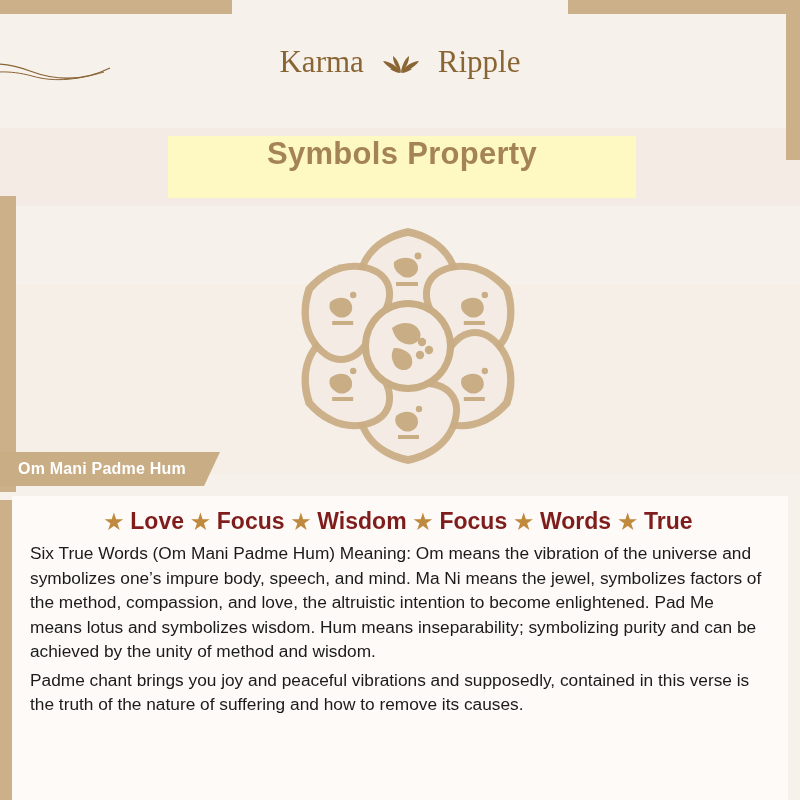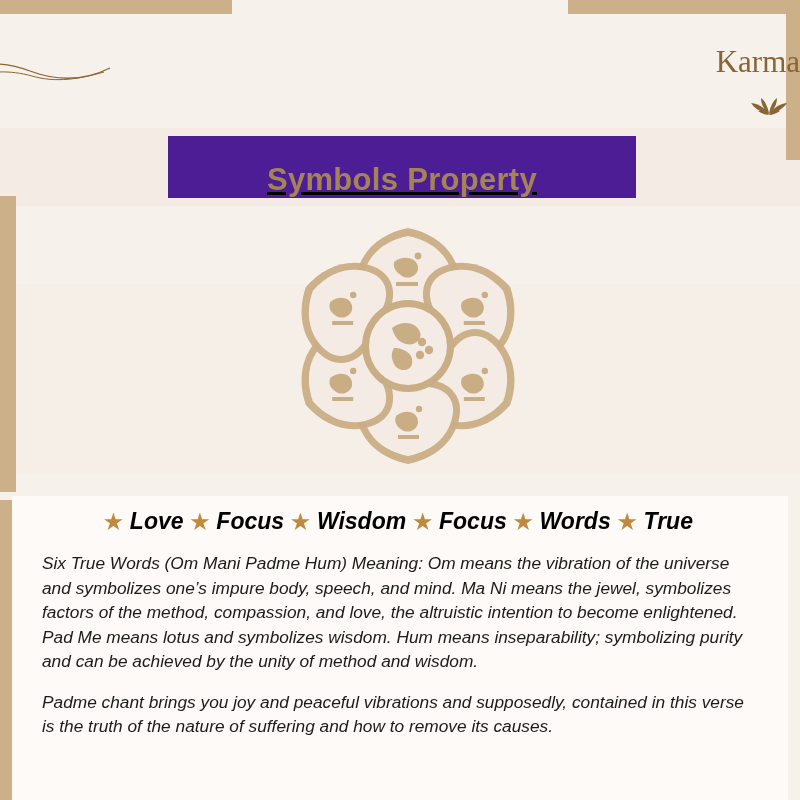--- a/index.html
+++ b/index.html
@@ -72,24 +72,23 @@
   
   .logo {
     position: absolute;
     left: 0; right: 0;
     top: 44px;
     text-align: center;
     color: #8d6a3f;
   }
   .logo-row {
     display: flex;
-    align-items: flex-end;
+    align-items: flex-start;
     justify-content: center;
     gap: 6px;
-    flex-direction: column;
   }
   .logo-word {
     font-family: "Liberation Serif", serif;
     font-size: 31px;
     color: #8a6534;
   }
   .logo-mark {
     width: 62px;
     height: 34px;
     position: relative;
@@ -103,25 +102,24 @@
     pointer-events: none;
   }
 
   
   .title-plate {
     position: absolute;
     left: 168px;
     top: 136px;
     width: 468px;
     height: 62px;
-    background: #4c1d95;
+    background: #fef9c3;
     display: flex;
-    align-items: flex-end;
+    align-items: flex-start;
     justify-content: center;
-    text-decoration: underline;
   }
   .title-text {
     font-family: "Liberation Sans", sans-serif;
     font-weight: bold;
     font-size: 31px;
     color: #a48456;
     letter-spacing: .3px;
   }
 
   
@@ -173,38 +171,36 @@
     align-items: center;
     justify-content: center;
     gap: 4px;
     font-weight: bold;
     font-size: 23px;
     color: #c08a3e;
     margin: 2px 0 6px 0;
     white-space: nowrap;
   }
   .kw {
-    color: #000000;
+    color: #7f1d1d;
     padding: 0 3px;
-    font-style: italic;
   }
   .star {
     color: #c08a3e;
     font-size: 21px;
     line-height: 1;
   }
   .body-text {
     font-size: 17.3px;
     line-height: 1.42;
     color: #1b1b1b;
     text-align: left;
   }
   .body-text p {
-    margin: 16px;
-    font-style: italic;
+    margin: 4px;
   }
   .body-text p + p {
     margin-top: 1px;
   }
 </style>
 </head>
 <body>
 
 <div id="page">
 
@@ -225,20 +221,21 @@
           <g fill="none" stroke="#8a6534" stroke-width="1.6">
             <path d="M31 28 C26 24 23 18 23 12 C27 15 30 21 31 28 Z" fill="#8a6534" stroke="none"></path>
             <path d="M31 28 C36 24 39 18 39 12 C35 15 32 21 31 28 Z" fill="#8a6534" stroke="none"></path>
             <path d="M31 28 C24 27 17 23 13 17 C19 17 27 22 31 28 Z" fill="#8a6534" stroke="none"></path>
             <path d="M31 28 C38 27 45 23 49 17 C43 17 35 22 31 28 Z" fill="#8a6534" stroke="none"></path>
             <path d="M31 29 C27 29 23 27 20 25 C24 24 29 25 31 29 Z" fill="#8a6534" stroke="none"></path>
             <path d="M31 29 C35 29 39 27 42 25 C38 24 33 25 31 29 Z" fill="#8a6534" stroke="none"></path>
           </g>
         </svg>
       </span>
+      <span class="logo-word">Ripple</span>
     </div>
     <svg class="logo-swoosh" viewBox="0 0 170 26" xmlns="http://www.w3.org/2000/svg">
       <path d="M6 16 C30 2 58 4 82 13 C106 22 134 24 162 10" fill="none" stroke="#8a6534" stroke-width="1.3"></path>
       <path d="M14 22 C40 12 62 12 84 18 C108 25 132 21 156 14" fill="none" stroke="#8a6534" stroke-width="1"></path>
     </svg>
   </div>
 
   <div class="title-plate">
     <span class="title-text">Symbols Property</span>
   </div>
@@ -305,20 +302,23 @@
               <path d="M-12,-6 C-2,-14 10,-10 10,0 C10,8 0,12 -6,8 C-12,4 -14,0 -12,-6 Z"></path>
               <circle cx="11" cy="-13" r="3.2"></circle>
               <path d="M-10,13 L11,13 L11,17 L-10,17 Z"></path>
             </g>
           </g>
         </g>
       </g>
     </svg>
   </div>
 
+  <div class="ribbon">
+    <span>Om Mani Padme Hum</span>
+  </div>
 
   <div class="panel">
     <div class="keywords">
       <span class="star">★</span>
       <span class="kw">Love</span>
       <span class="star">★</span>
       <span class="kw">Focus</span>
       <span class="star">★</span>
       <span class="kw">Wisdom</span>
       <span class="star">★</span>

